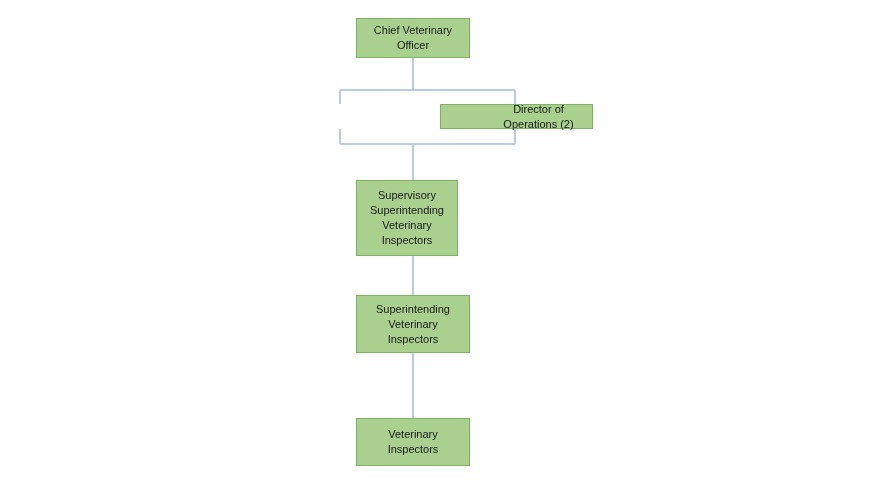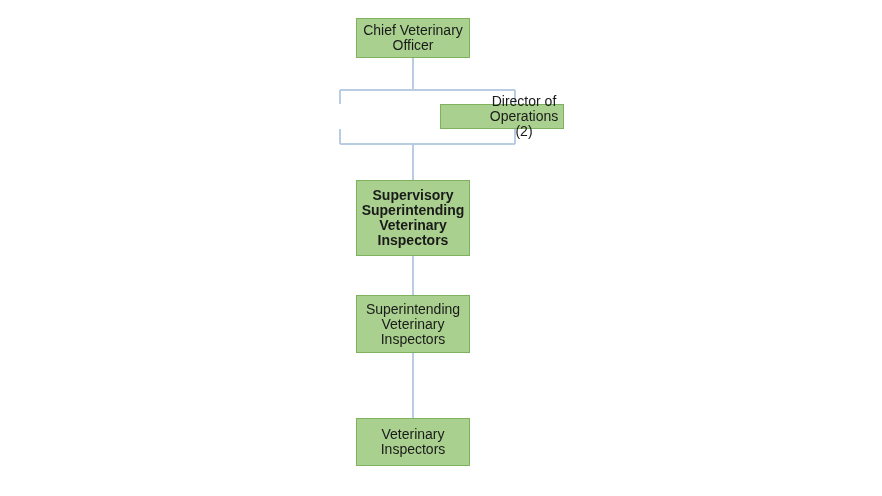--- a/index.html
+++ b/index.html
@@ -34,37 +34,37 @@
     position: absolute;
     z-index: 2;
     box-sizing: border-box;
     background: #a9d08e;
     border: 1px solid #7fb25e;
     display: flex;
     align-items: center;
     justify-content: center;
     text-align: center;
     color: #1a1a1a;
-    font-size: 14px;
+    font-size: 11px;
     line-height: 15px;
     font-family: "Liberation Sans", sans-serif;
     white-space: pre-line;
     padding: 2px 4px;
   }
   .node-label {
     display: block;
     width: 100%;
     text-align: center;
     white-space: pre-line;
   }
   
   #node-cvo        { left: 356px; top: 18px;  width: 114px; height: 40px; }
   #node-deputy-cvo { left: 275px; top: 104px; width: 118px; height: 25px; }
-  #node-director   { left: 440px; top: 104px; width: 124px; height: 25px; padding-left: 48px; }
-  #node-ssvi       { left: 356px; top: 180px; width: 114px; height: 76px; font-weight: bold; }
+  #node-director   { left: 440px; top: 104px; width: 153px; height: 25px; padding-left: 48px; }
+  #node-ssvi       { left: 356px; top: 180px; width: 102px; height: 76px; }
   #node-svi        { left: 356px; top: 295px; width: 114px; height: 58px; }
   #node-vi         { left: 356px; top: 418px; width: 114px; height: 48px; }
 </style>
 </head>
 <body>
 
 <div id="chart-canvas">
 
   <svg id="connector-layer" viewBox="0 0 882 496" width="882" height="496" xmlns="http://www.w3.org/2000/svg">
     <g stroke="#b8cce4" stroke-width="2" fill="none" shape-rendering="crispEdges">

